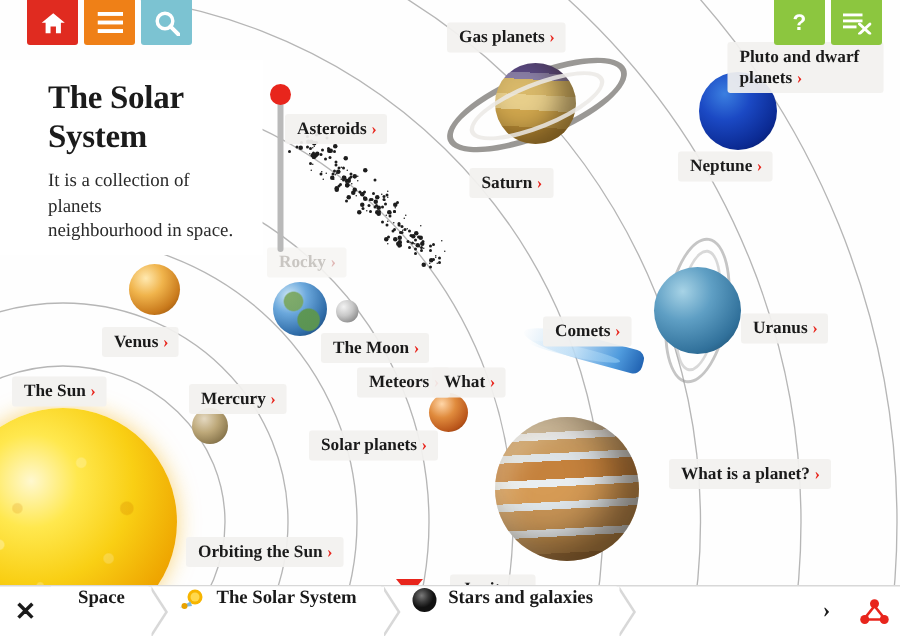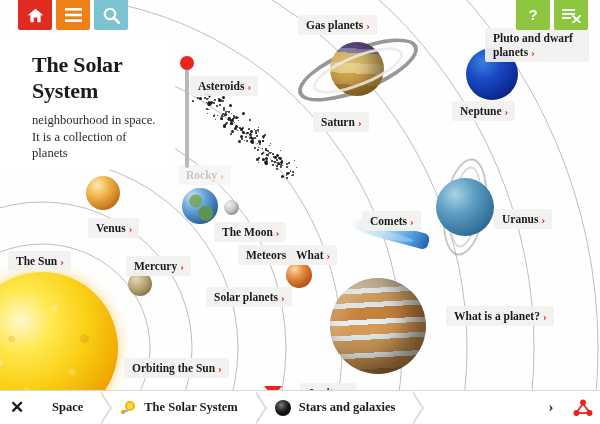--- a/index.html
+++ b/index.html
@@ -279,21 +279,21 @@
   .bb-logo .dk {
     background: #e8251c; color: #fff; font-size: 10px;
     padding: 1px 2px; margin-right: 1px; border-radius: 1px;
     letter-spacing: -0.5px;
   }
   .bb-logo .find { color: #1a1a1a; }
   .bb-logo .out  { color: #f5a300; }
   .bb-logo .bang { color: #e8251c; }
   .crumb {
     position: relative;
-    display: flex; align-items: center; height: 34px;
+    display: flex; height: 34px;
     padding: 0 16px 0 18px;
     font-family: "Liberation Serif", serif;
     font-size: 12.5px; font-weight: bold;
     color: #1a1a1a;
     background: #f5f4f2;
     margin-right: 2px;
   }
   .crumb.plain { background: #ffffff; }
   .crumb::after {
     content: ""; position: absolute; right: -11px; top: 0;
@@ -589,39 +589,39 @@
       <i style="left: 95.7904px; top: 83.4225px; width: 2px; height: 2px;"></i>
       <i style="left: 95.3888px; top: 86.8503px; width: 1px; height: 1px;"></i>
     </div>
 
   <div class="comet"></div>
   <div class="comet2"></div>
 
   <div class="text-panel">
     <div class="panel-title">The Solar System</div>
     <div class="panel-body">
+      <div>It is a collection of planets</div>
       <div>neighbourhood in space.</div>
-      <div>It is a collection of planets</div>
 
     </div>
   </div>
 
   <div class="scrollbar">
     <div class="scroll-track"></div>
     <div class="scroll-thumb"></div>
   </div>
 
   <div id="hotspot-layer">
       <div class="lbl" style="left: 298px; top: 15px;"><span>Gas planets</span><span class="chev">›</span></div>
       <div class="lbl two" style="left: 485px; top: 28px;"><span>Pluto and dwarf planets</span><span class="chev">›</span></div>
       <div class="lbl" style="left: 190px; top: 76px;"><span>Asteroids</span><span class="chev">›</span></div>
       <div class="lbl" style="left: 313px; top: 112px;"><span>Saturn</span><span class="chev">›</span></div>
       <div class="lbl" style="left: 452px; top: 101px;"><span>Neptune</span><span class="chev">›</span></div>
       <div class="lbl faded" style="left: 178px; top: 165px;"><span>Rocky</span><span class="chev">›</span></div>
-      <div class="lbl" style="left: 88px; top: 218px;"><span>Venus</span><span class="chev">›</span></div>
+      <div class="lbl" style="left: 68px; top: 218px;"><span>Venus</span><span class="chev">›</span></div>
       <div class="lbl" style="left: 214px; top: 222px;"><span>The Moon</span><span class="chev">›</span></div>
       <div class="lbl" style="left: 494px; top: 209px;"><span>Uranus</span><span class="chev">›</span></div>
       <div class="lbl" style="left: 362px; top: 211px;"><span>Comets</span><span class="chev">›</span></div>
       <div class="lbl" style="left: 238px; top: 245px;"><span>Meteors</span><span class="chev">›</span></div>
       <div class="lbl" style="left: 288px; top: 245px;"><span>What</span><span class="chev">›</span></div>
       <div class="lbl" style="left: 8px; top: 251px;"><span>The Sun</span><span class="chev">›</span></div>
       <div class="lbl" style="left: 126px; top: 256px;"><span>Mercury</span><span class="chev">›</span></div>
       <div class="lbl" style="left: 206px; top: 287px;"><span>Solar planets</span><span class="chev">›</span></div>
       <div class="lbl" style="left: 446px; top: 306px;"><span>What is a planet?</span><span class="chev">›</span></div>
       <div class="lbl" style="left: 124px; top: 358px;"><span>Orbiting the Sun</span><span class="chev">›</span></div>

